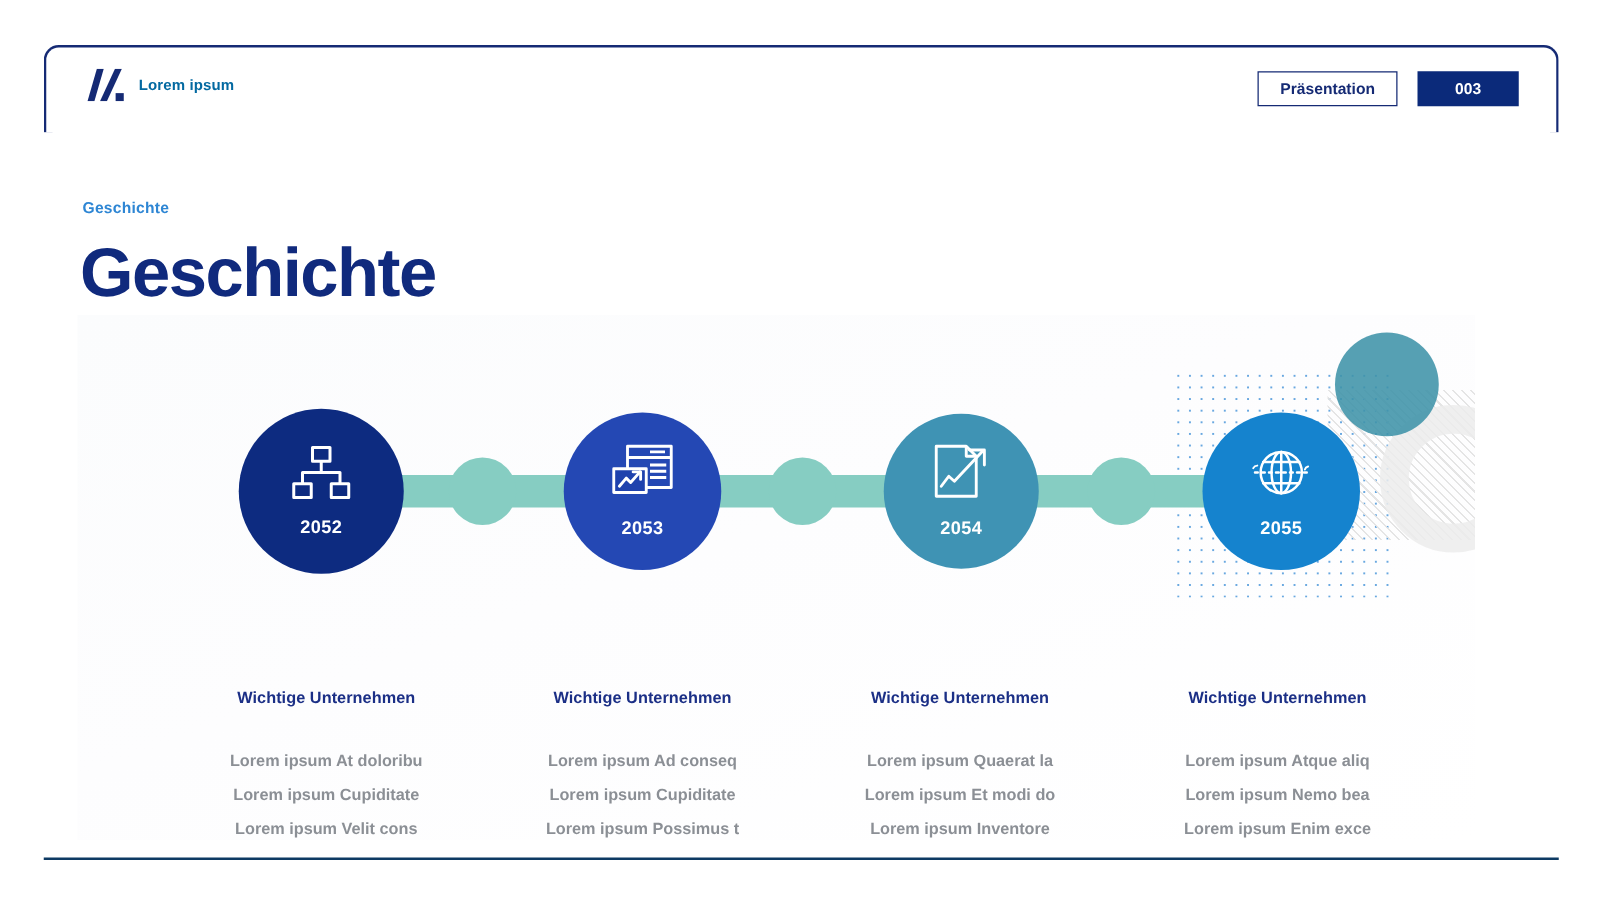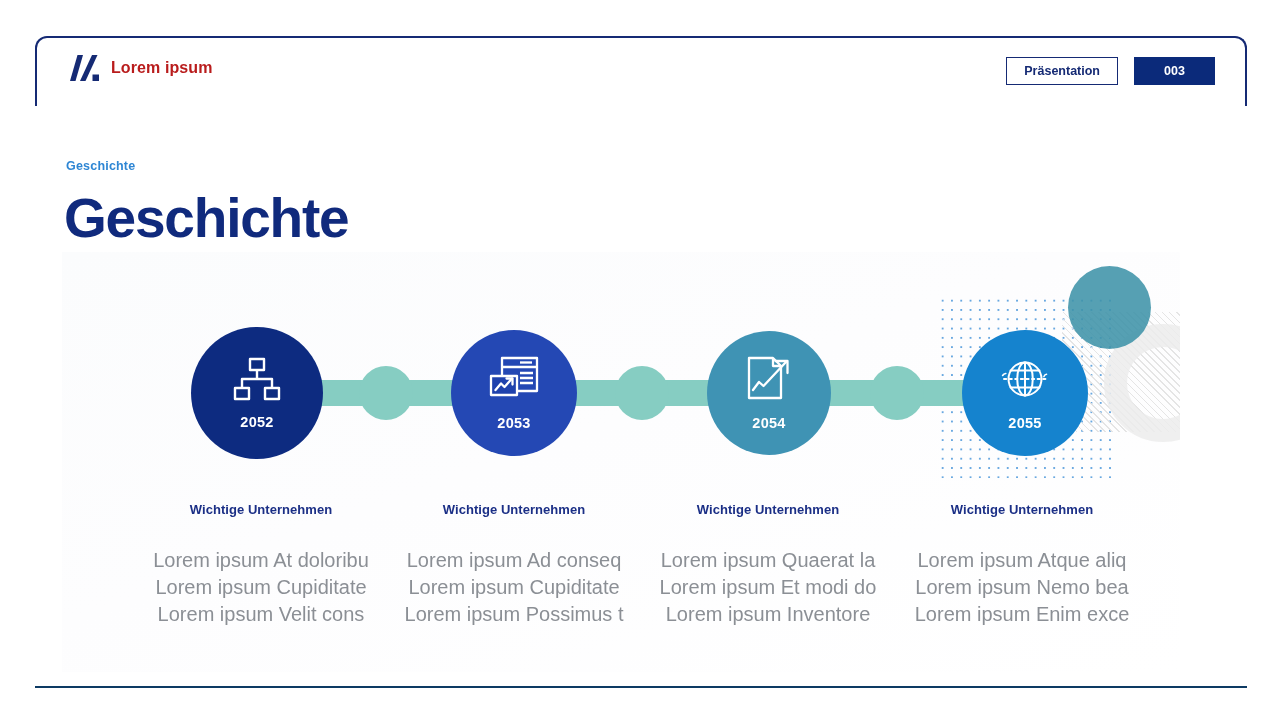--- a/index.html
+++ b/index.html
@@ -33,21 +33,21 @@
   #header{
     position:absolute; left:35px; top:36px;
     width:1212px; height:70px;
   }
   #brand{
     position:absolute; left:33px; top:19px;
     display:flex; align-items:center; gap:11px;
   }
   #logo-mark{ width:32px; height:26px; display:block; }
   #brand-name{
-    font-size:16px; font-weight:bold; color:#b91c1c;
+    font-size:12px; font-weight:bold; color:#0369a1;
     letter-spacing:.1px; white-space:nowrap;
   }
 
   #pager{
     position:absolute; right:32px; top:21px;
     display:flex; align-items:stretch; height:28px;justify-content:flex-end;
   }
   #pager-label{
     border:1.6px solid #152a74;
     color:#152a74;
@@ -126,25 +126,25 @@
   .node-icon{ display:block; }
   .node-year{
     color:#ffffff; font-size:14.5px; font-weight:bold;
     margin-top:9px; letter-spacing:.3px;
   }
 
   
   .column{ position:absolute; width:250px; text-align:center; }
   .col-heading{
     font-size:13px; font-weight:bold; color:#1b2f86;
-    letter-spacing:.05px; margin-bottom:30px;
+    letter-spacing:.05px; margin-bottom:30px;margin-top:48px;
   }
   .col-line{
-    font-size:20px; color:#8b8f95; line-height:27px;
-    font-weight:400; white-space:nowrap;
+    font-size:13px; color:#8b8f95; line-height:27px;
+    font-weight:700; white-space:nowrap;
   }
 </style>
 </head>
 <body>
 
 <div id="slide-frame"></div>
 <div id="frame-bottom-rule"></div>
 
 <div id="header">
 

